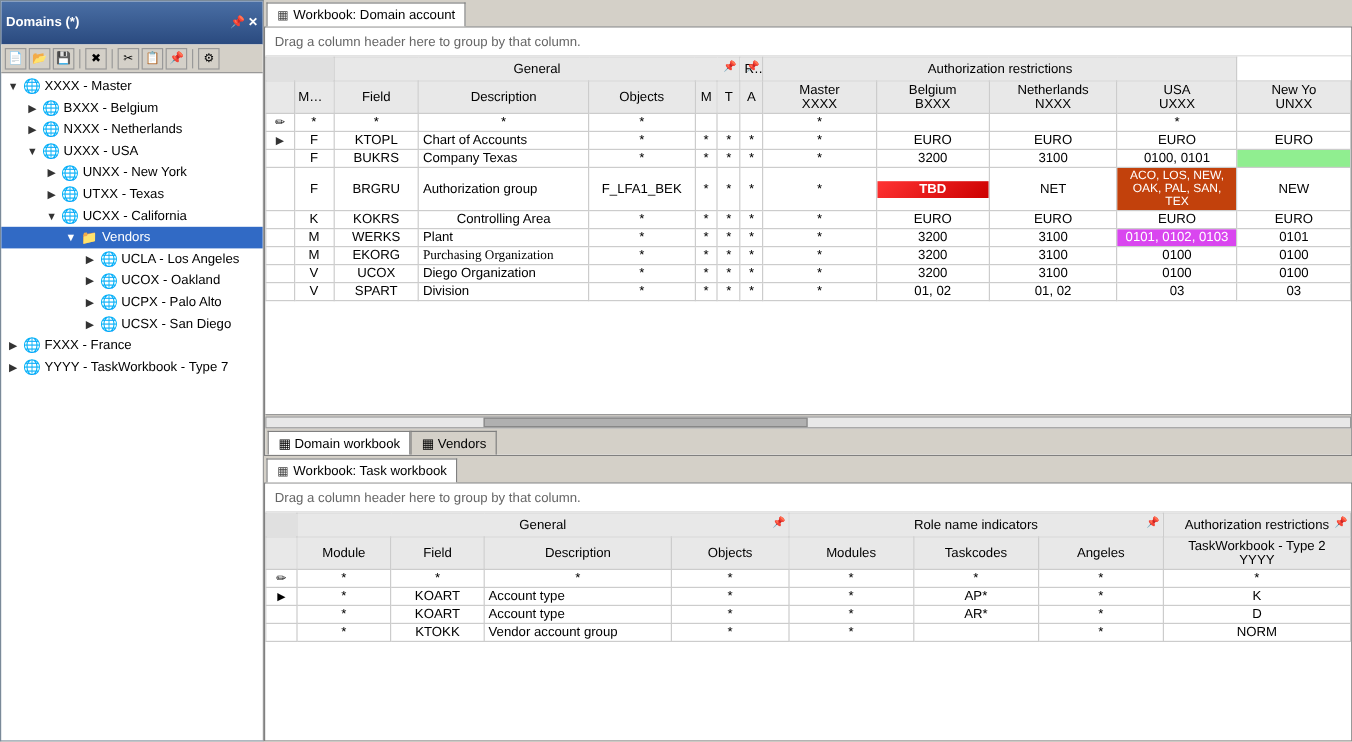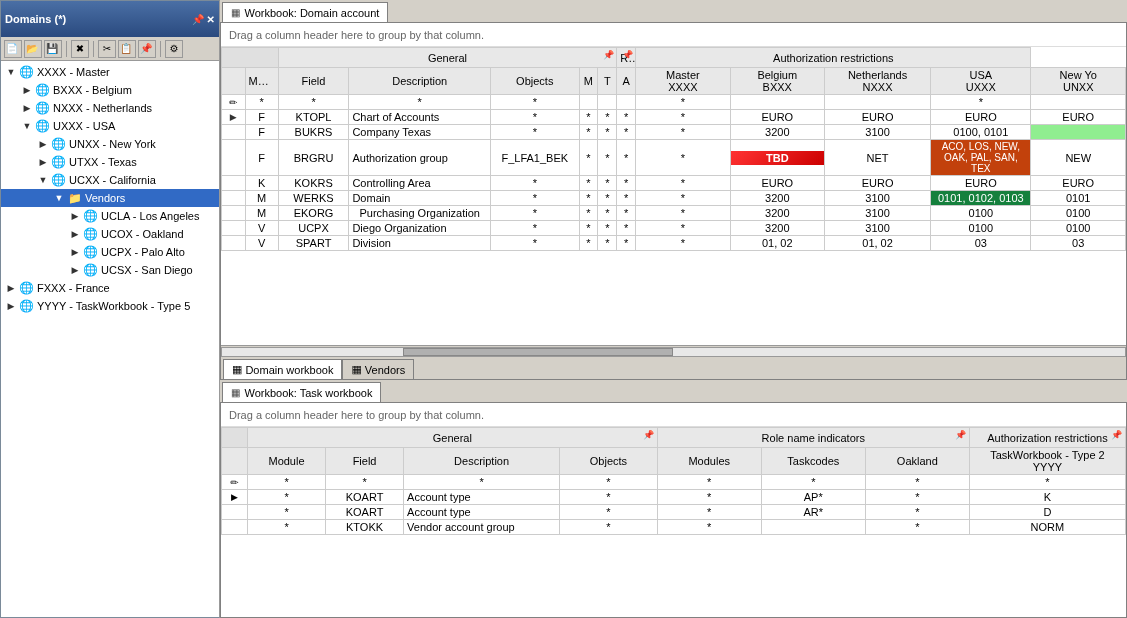--- a/index.html
+++ b/index.html
@@ -339,21 +339,21 @@
 
       <div class="tree-item" style="padding-left:2px;">
         <span class="tree-expand">▶</span>
         <span class="tree-icon globe-icon">🌐</span>
         <span class="tree-label">FXXX - France</span>
       </div>
 
       <div class="tree-item" style="padding-left:2px;">
         <span class="tree-expand">▶</span>
         <span class="tree-icon globe-icon">🌐</span>
-        <span class="tree-label">YYYY - TaskWorkbook - Type 5</span>
+        <span class="tree-label">YYYY - TaskWorkbook - Type 7</span>
       </div>
     </div>
   </div>
 
   <div class="right-panel">
 
     <div class="workbook-panel" style="flex: 0 0 auto; height: 380px;">
       <div class="workbook-tab-bar">
         <div class="workbook-tab active">
           <span class="workbook-icon">▦</span>
@@ -475,68 +475,68 @@
                 </td>
                 <td>NET</td>
                 <td style="background:#c2410c;color:white;font-size:10px;">ACO, LOS, NEW,<br>OAK, PAL, SAN,<br>TEX</td>
                 <td>NEW</td>
               </tr>
 
               <tr>
                 <td></td>
                 <td>K</td>
                 <td>KOKRS</td>
-                <td style="text-align:left;margin-top:44px;">Controlling Area</td>
+                <td style="text-align:center;margin-top:44px;">Controlling Area</td>
                 <td>*</td>
                 <td>*</td>
                 <td>*</td>
                 <td>*</td>
                 <td>*</td>
                 <td>EURO</td>
                 <td>EURO</td>
                 <td>EURO</td>
                 <td>EURO</td>
               </tr>
 
               <tr>
                 <td></td>
                 <td>M</td>
                 <td>WERKS</td>
-                <td style="text-align:left;">Domain</td>
+                <td style="text-align:left;">Plant</td>
                 <td>*</td>
                 <td>*</td>
                 <td>*</td>
                 <td>*</td>
                 <td>*</td>
                 <td>3200</td>
                 <td>3100</td>
-                <td style="background:#15803d;color:white;text-align:center;">0101, 0102, 0103</td>
+                <td style="background:#d946ef;color:white;text-align:center;">0101, 0102, 0103</td>
                 <td>0101</td>
               </tr>
 
               <tr>
                 <td></td>
                 <td>M</td>
                 <td>EKORG</td>
-                <td style="text-align:center;">Purchasing Organization</td>
+                <td style="text-align:left;font-family:Liberation Serif, serif;">Purchasing Organization</td>
                 <td>*</td>
                 <td>*</td>
                 <td>*</td>
                 <td>*</td>
                 <td>*</td>
                 <td>3200</td>
                 <td>3100</td>
                 <td>0100</td>
                 <td>0100</td>
               </tr>
 
               <tr>
                 <td></td>
                 <td>V</td>
-                <td>UCPX</td>
+                <td>UCOX</td>
                 <td style="text-align:left;">Diego Organization</td>
                 <td>*</td>
                 <td>*</td>
                 <td>*</td>
                 <td>*</td>
                 <td>*</td>
                 <td>3200</td>
                 <td>3100</td>
                 <td>0100</td>
                 <td>0100</td>
@@ -620,21 +620,21 @@
                 </th>
               </tr>
               <tr>
                 <th></th>
                 <th style="cursor:pointer;">Module</th>
                 <th style="cursor:pointer;">Field</th>
                 <th style="cursor:pointer;">Description</th>
                 <th style="cursor:pointer;">Objects</th>
                 <th style="cursor:pointer;">Modules</th>
                 <th style="cursor:pointer;margin-top:45px;">Taskcodes</th>
-                <th style="cursor:pointer;">Oakland</th>
+                <th style="cursor:pointer;">Angeles</th>
                 <th style="cursor:pointer;">TaskWorkbook - Type 2<br>YYYY</th>
               </tr>
             </thead>
             <tbody>
 
               <tr class="filter-row">
                 <td style="text-align:center;font-size:10px;">✏</td>
                 <td>*</td>
                 <td>*</td>
                 <td>*</td>

